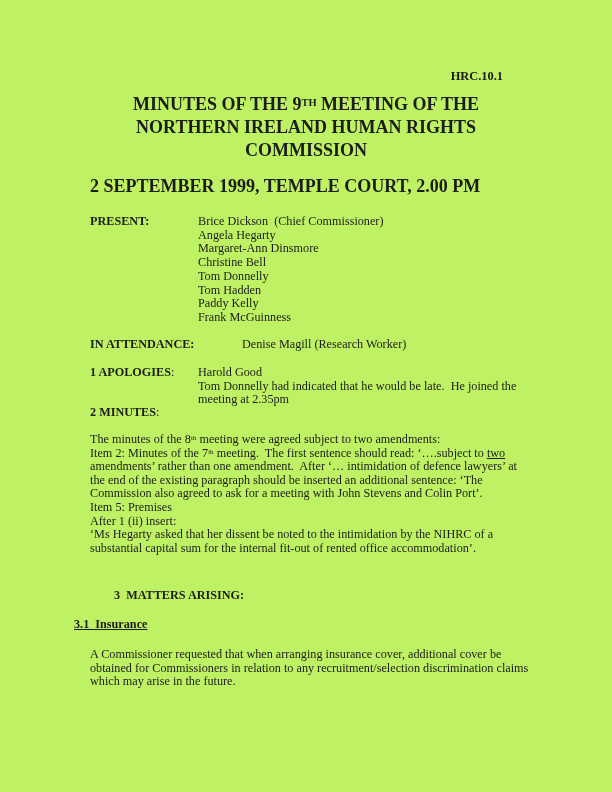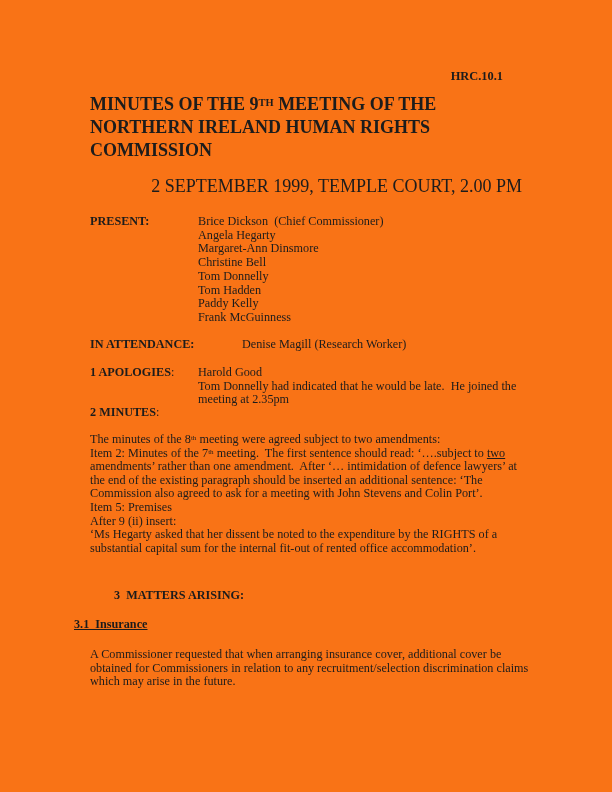--- a/index.html
+++ b/index.html
@@ -1,43 +1,43 @@
 <!DOCTYPE html>
 <html><head>
 <meta charset="utf-8">
 <style>
   html,body { margin:0; padding:0; background:#ffffff; }
   .page {
     position:relative;
     width:612px; height:792px;
-    background:#f97316;
+    background:#bef264;
     color:#1c1c1c;
     font-family:"Liberation Serif","DejaVu Serif",serif;
     font-size:12.2px;
     overflow:hidden;
   }
   .abs { position:absolute; }
   .pre { white-space:pre; }
   .b { font-weight:bold;margin-top:36px; }
   .u { text-decoration:underline; }
 
   .doc-ref {
     top:69px; left:0; width:503px;
     text-align:right;
     font-weight:bold; font-size:12.4px;
   }
   .title {
     top:93px; left:90px; width:432px;
-    text-align:left;
+    text-align:center;
     font-weight:bold; font-size:18px; line-height:23px;
   }
   .date-line {
     top:175px; left:90px; width:432px;
-    text-align:right;
-    font-weight:normal; font-size:18px; line-height:23px;
+    text-align:left;
+    font-weight:bold; font-size:18px; line-height:23px;
   }
 
   .row { position:absolute; left:90px; width:445px; display:flex; align-items:flex-start; }
   .lbl { width:108px; flex:0 0 108px; font-weight:bold; line-height:13.7px; }
   .lbl .colon { font-weight:normal; }
   .val { flex:1; line-height:13.7px; }
   .val > div { line-height:13.7px; }
 
   .present-row { top:215px; }
   .in-att-row { top:338px;gap:44px; }
@@ -106,22 +106,22 @@
 
   <div class="abs minutes-heading"><span class="b pre">2 MINUTES</span><span>:</span></div>
 
   <div class="abs para minutes-para">
       <span class="rich-line"><span>The minutes of the 8</span><sup>th</sup><span> meeting were agreed subject to two amendments:</span></span>
       <span class="rich-line"><span>Item 2: Minutes of the 7</span><sup>th</sup><span> meeting.  The first sentence should read: ‘….subject to </span><span class="u">two</span></span>
       <span class="rich-line"><span>amendments’ rather than one amendment.  After ‘… intimidation of defence lawyers’ at</span></span>
       <span class="rich-line"><span>the end of the existing paragraph should be inserted an additional sentence: ‘The</span></span>
       <span class="rich-line"><span>Commission also agreed to ask for a meeting with John Stevens and Colin Port’.</span></span>
       <span class="rich-line"><span>Item 5: Premises</span></span>
-      <span class="rich-line"><span>After 9 (ii) insert:</span></span>
-      <span class="rich-line"><span>‘Ms Hegarty asked that her dissent be noted to the expenditure by the RIGHTS of a</span></span>
+      <span class="rich-line"><span>After 1 (ii) insert:</span></span>
+      <span class="rich-line"><span>‘Ms Hegarty asked that her dissent be noted to the intimidation by the NIHRC of a</span></span>
       <span class="rich-line"><span>substantial capital sum for the internal fit-out of rented office accommodation’.</span></span>
     </div>
 
   <div class="abs matters-heading pre">3  MATTERS ARISING:</div>
 
   <div class="abs insurance-heading pre u">3.1  Insurance</div>
 
   <div class="abs para insurance-para">
       <span class="rich-line"><span>A Commissioner requested that when arranging insurance cover, additional cover be</span></span>
       <span class="rich-line"><span>obtained for Commissioners in relation to any recruitment/selection discrimination claims</span></span>

